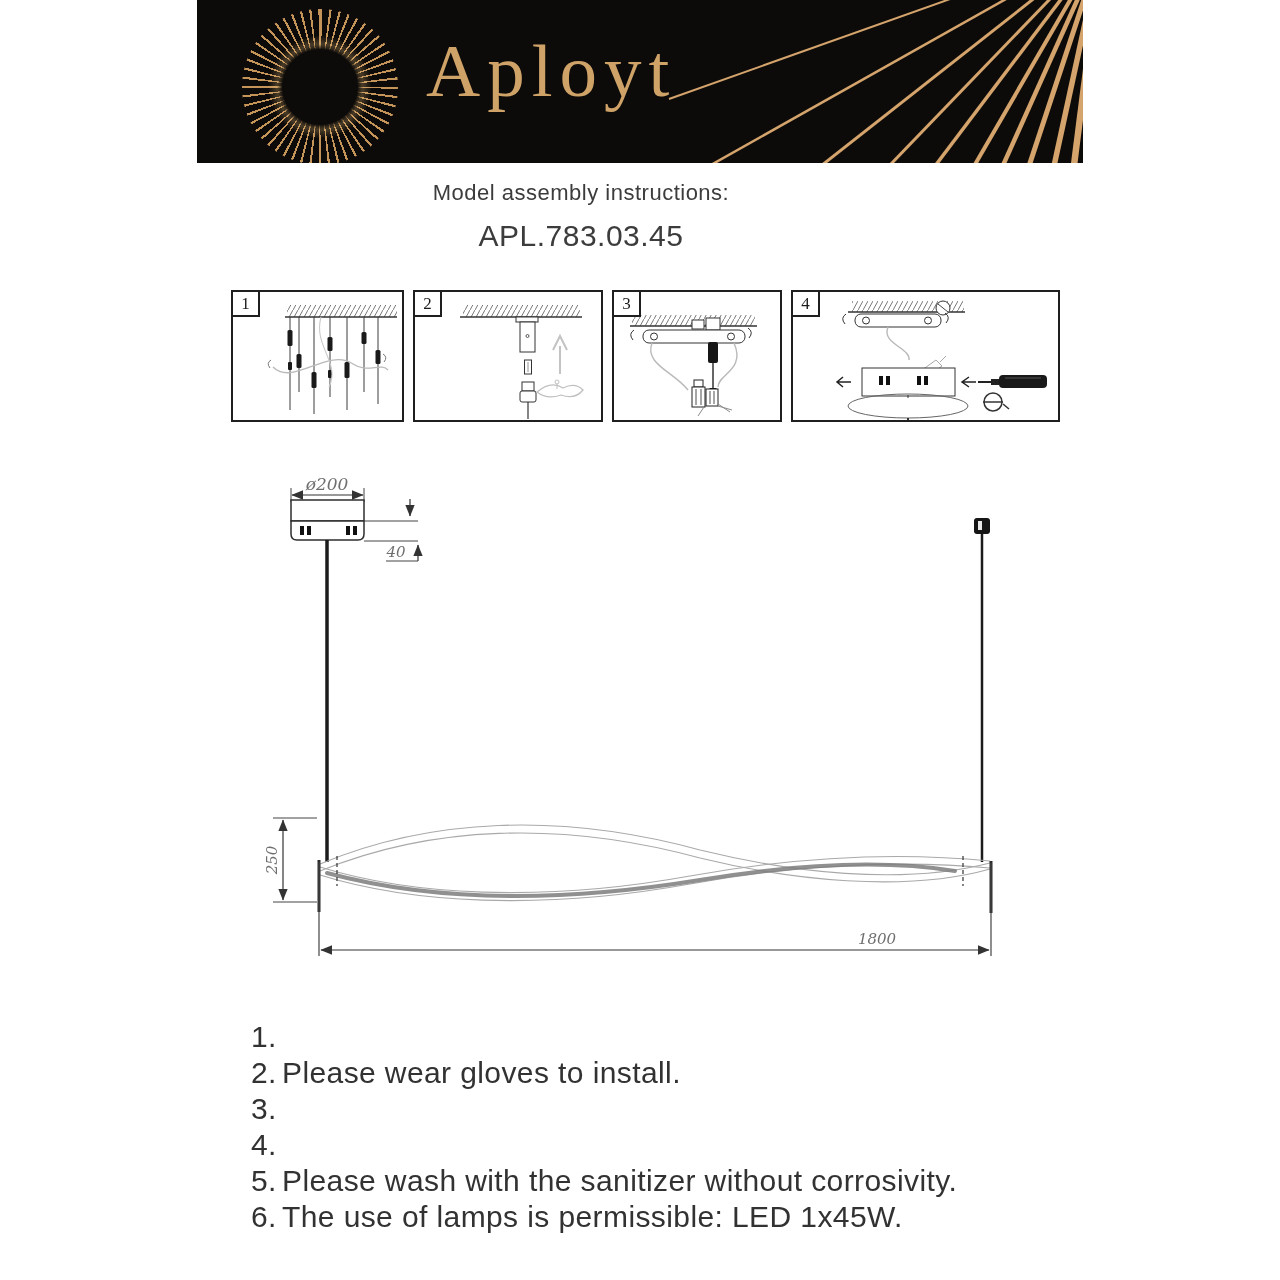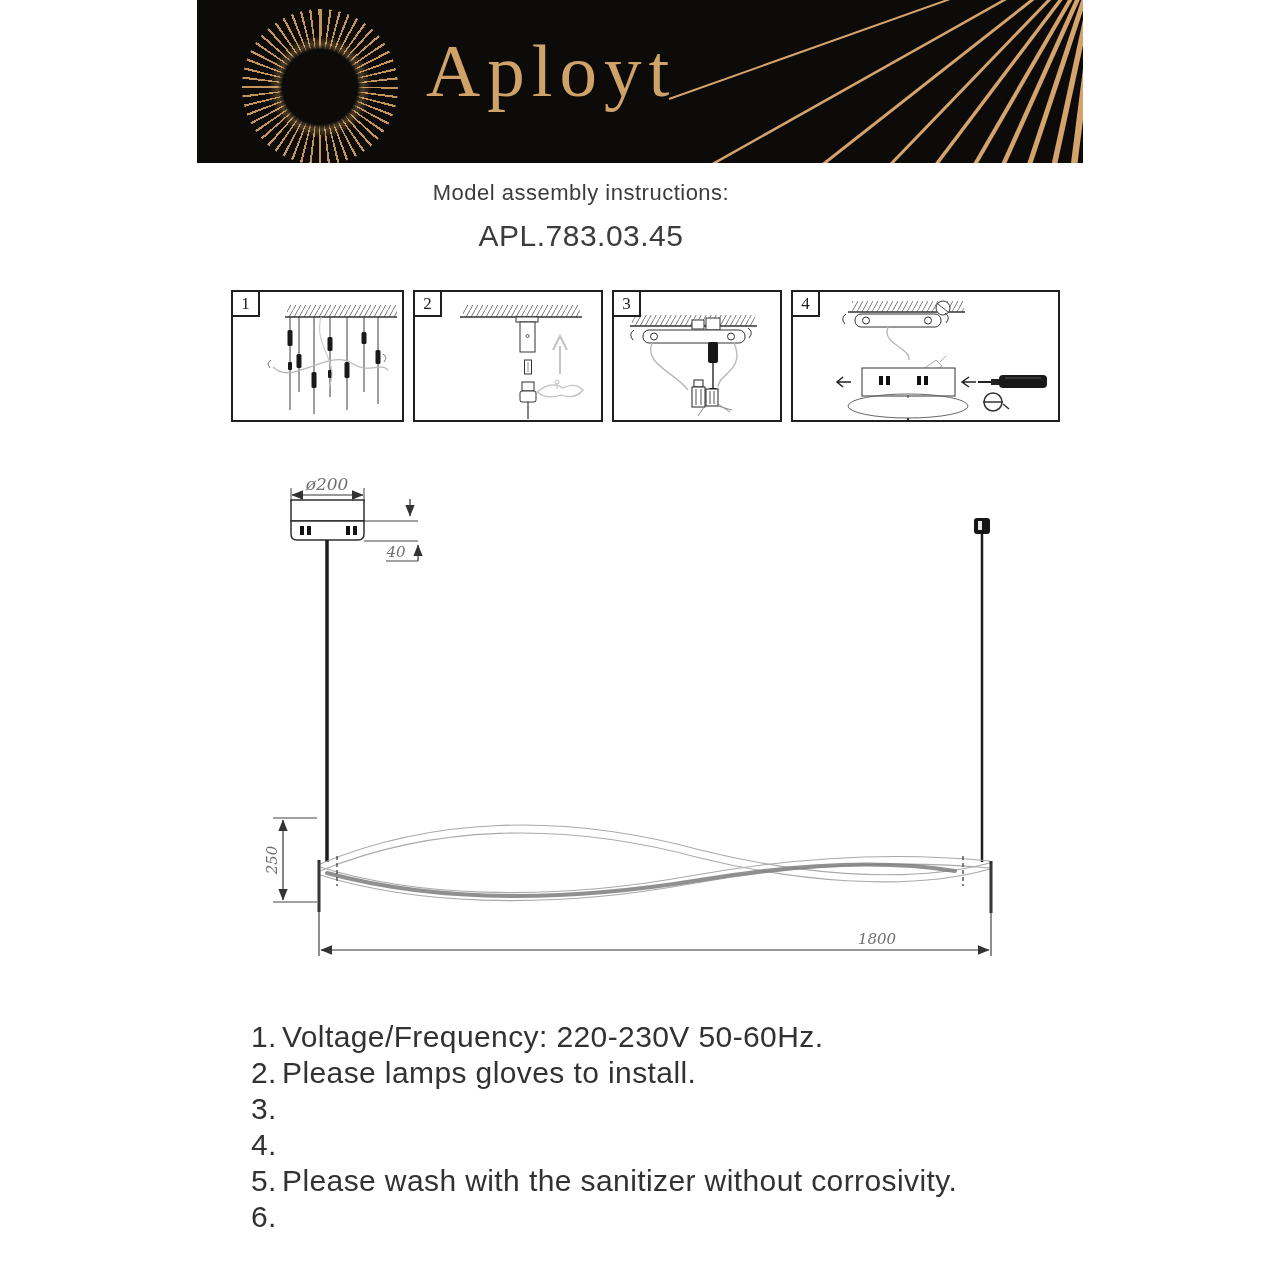--- a/index.html
+++ b/index.html
@@ -278,34 +278,34 @@
       <line x1="319" y1="862" x2="319" y2="956" stroke="#444" stroke-width="1.2"></line>
       <line x1="991" y1="863" x2="991" y2="956" stroke="#444" stroke-width="1.2"></line>
       <line x1="321" y1="950" x2="989" y2="950" stroke="#333" stroke-width="1.2" marker-start="url(#mA)" marker-end="url(#mA)"></line>
     </g>
     <text class="dim" x="877" y="944" text-anchor="middle">1800</text>
   </svg>
 
   <div class="ins">
     <div class="ins-row">
       <span class="ins-num">1.</span>
-      <span>Voltage/Frequency: 220-230V 50-60Hz.</span>
     </div>
     <div class="ins-row">
       <span class="ins-num">2.</span>
-      <span>Please lamps gloves to install.</span>
+      <span>Please wear gloves to install.</span>
     </div>
     <div class="ins-row">
       <span class="ins-num">3.</span>
     </div>
     <div class="ins-row">
       <span class="ins-num">4.</span>
     </div>
     <div class="ins-row">
       <span class="ins-num">5.</span>
       <span>Please wash with the sanitizer without corrosivity.</span>
     </div>
     <div class="ins-row">
       <span class="ins-num">6.</span>
+      <span>The use of lamps is permissible: LED 1x45W.</span>
     </div>
   </div>
 
 </div>
 
 </body></html>

